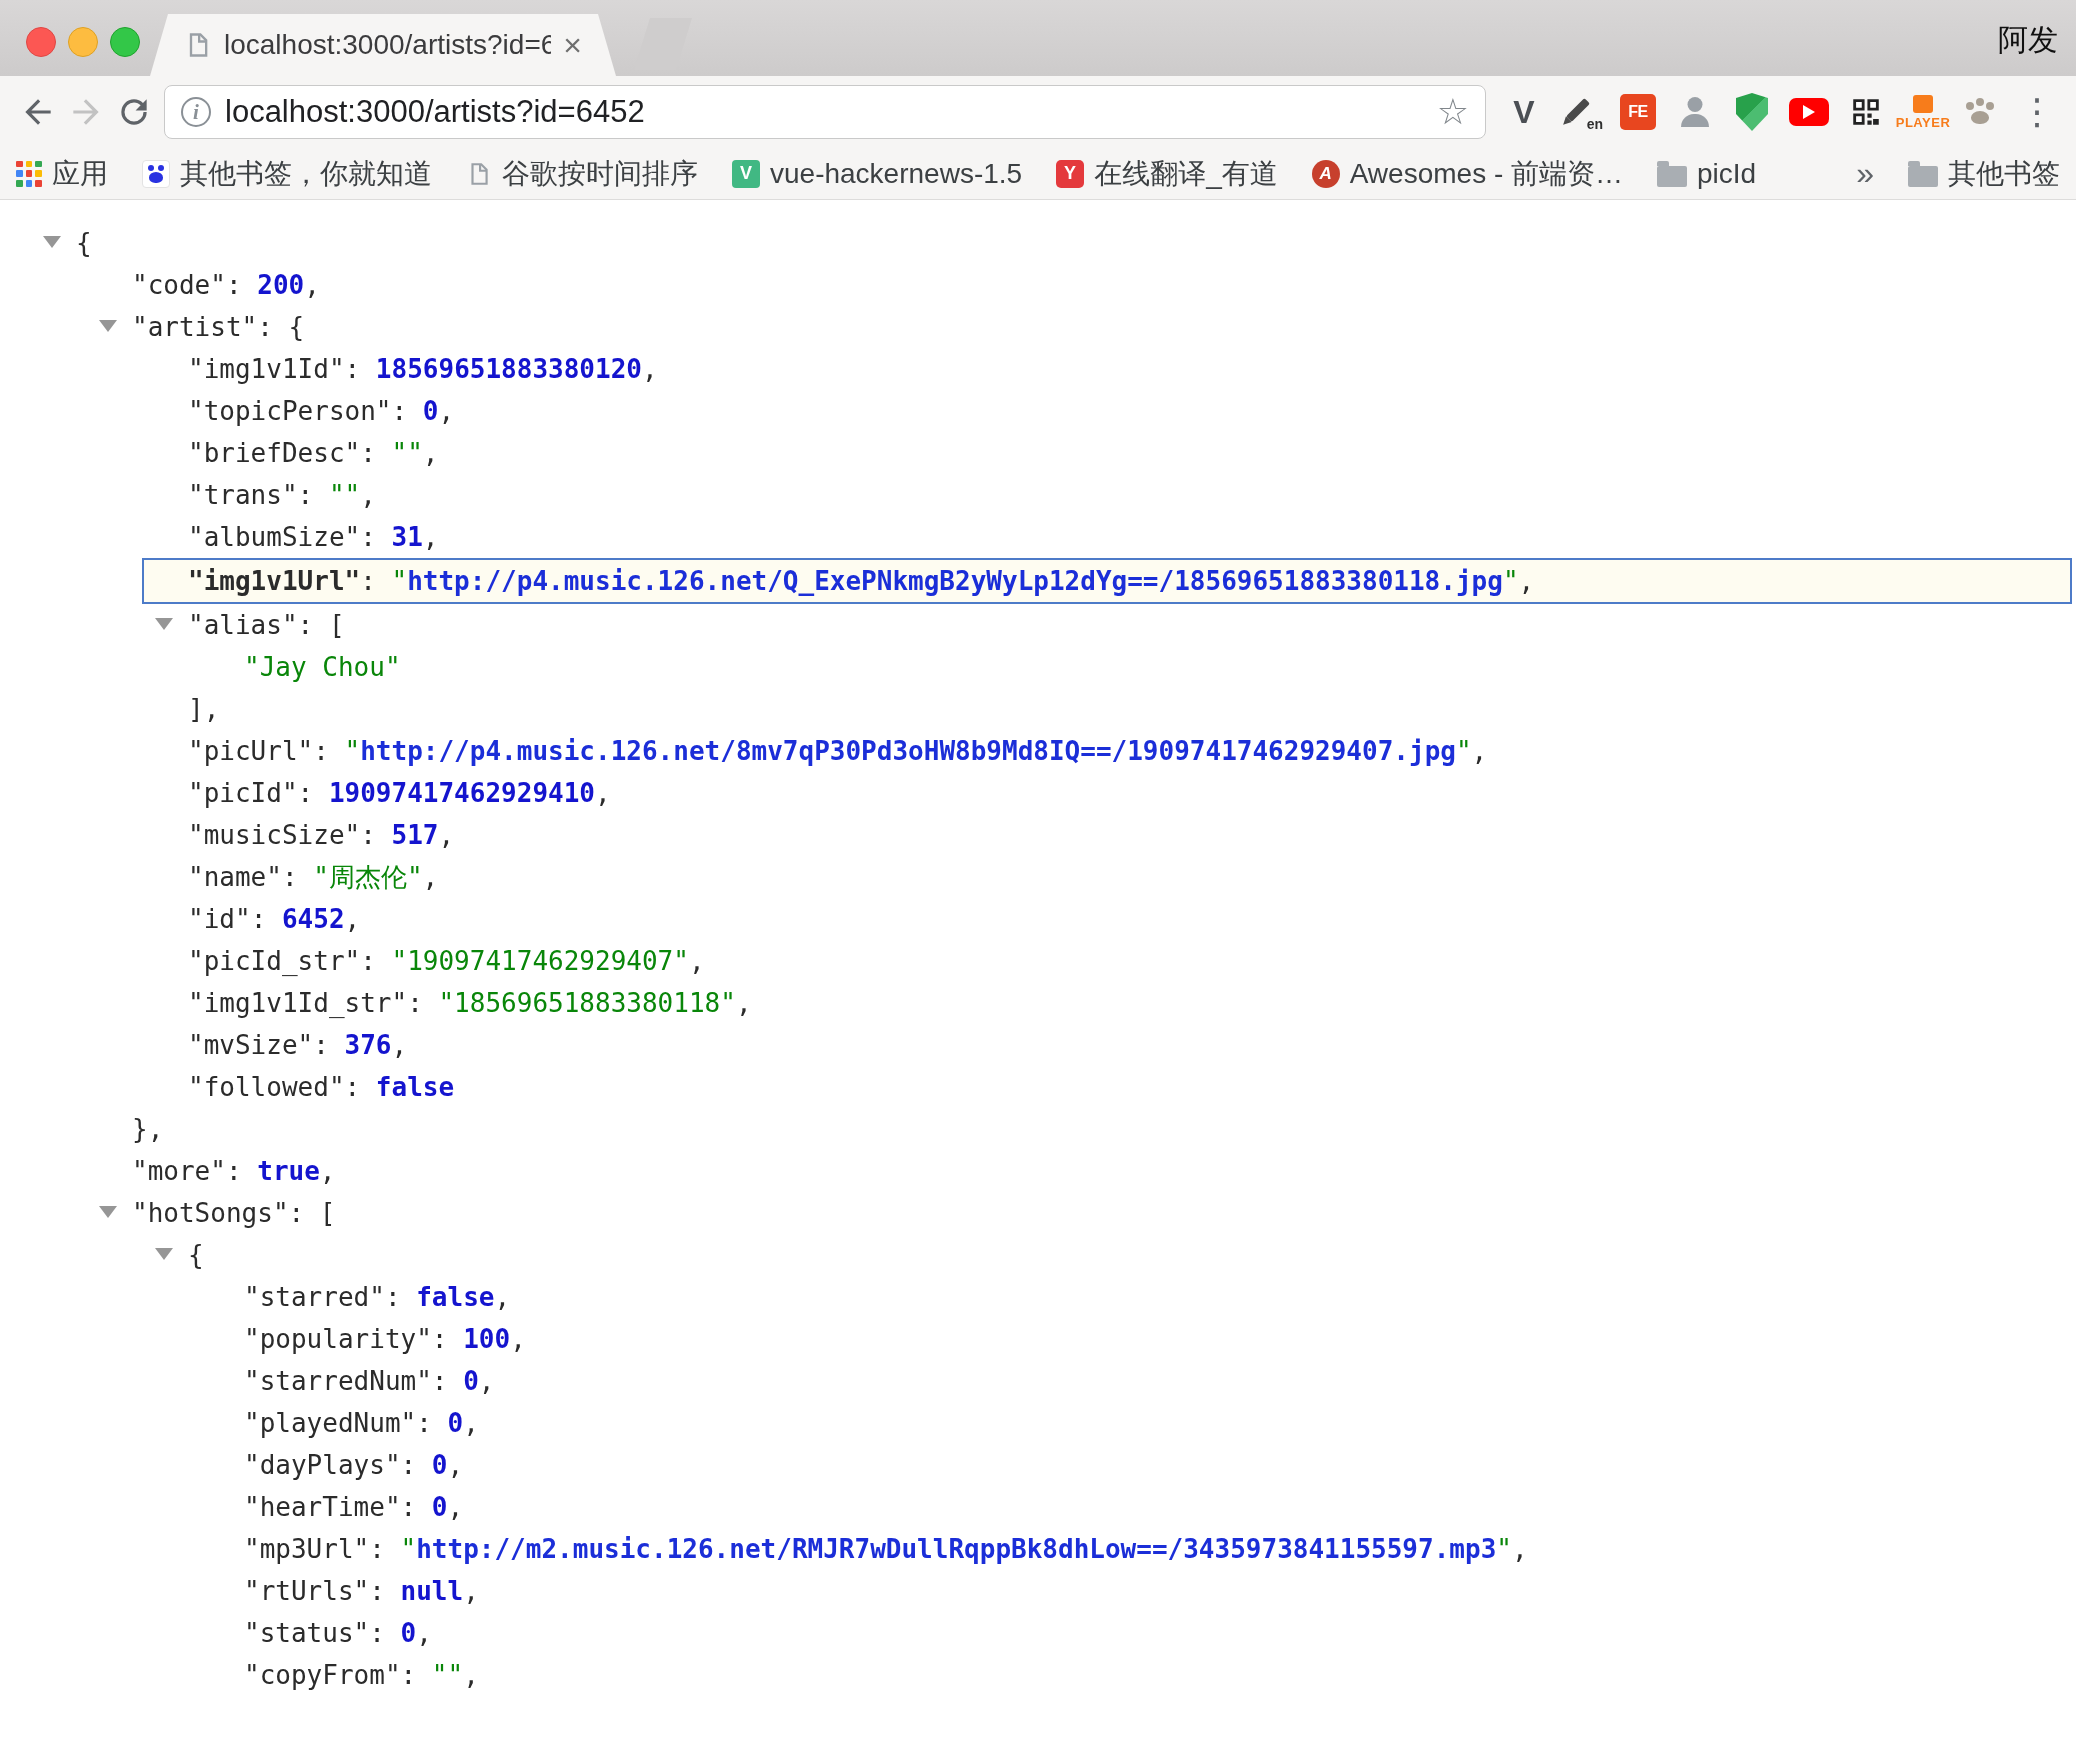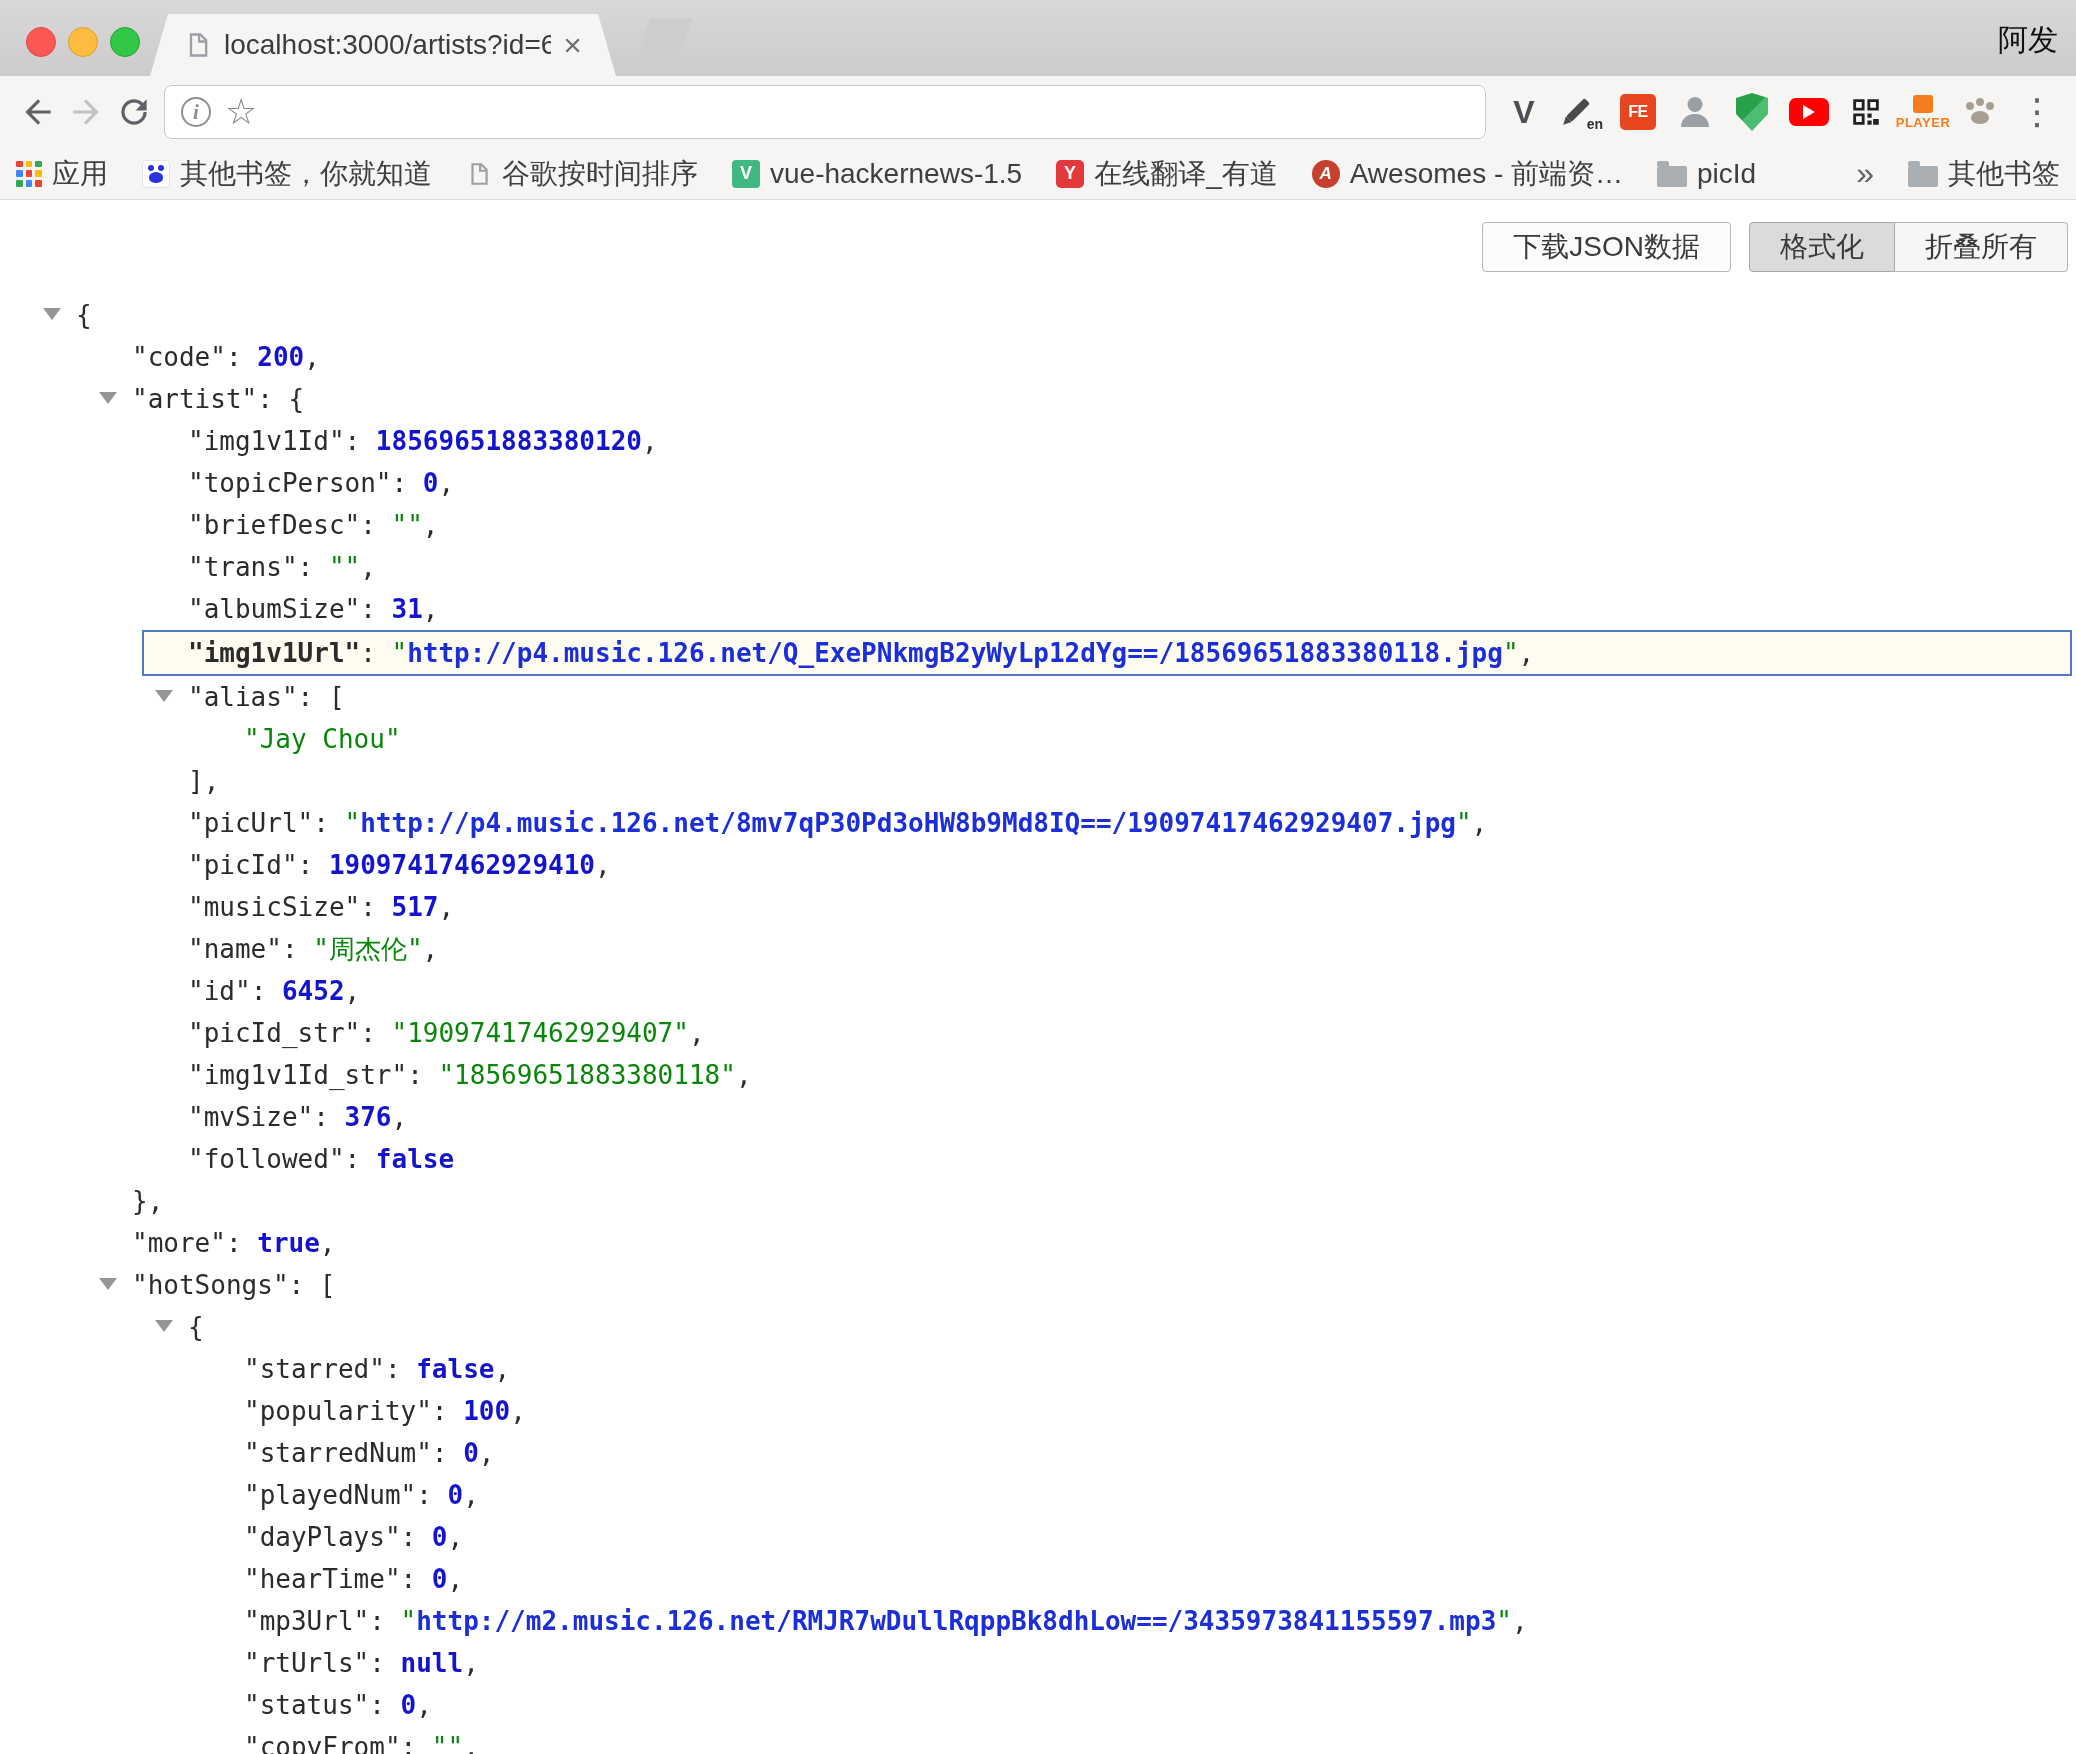--- a/index.html
+++ b/index.html
@@ -148,20 +148,21 @@
         <path fill="#C2C2C2" d="M20 11H7.8l5.6-5.6L12 4l-8 8 8 8 1.4-1.4L7.8 13H20v-2z"></path>
       </svg>
   </button>
   <button class="navbtn">
     <svg viewBox="0 0 24 24">
         <path fill="#5F6368" d="M17.65 6.35A7.95 7.95 0 0 0 12 4a8 8 0 1 0 8 8h-2a6 6 0 1 1-6-6c1.66 0 3.14.69 4.22 1.78L13 11h7V4l-2.35 2.35z"></path>
       </svg>
   </button>
   <div class="urlbar">
     <span class="info-circle">i</span>
+    <span class="url-text">localhost:3000/artists?id=6452</span>
     <span class="star">☆</span>
   </div>
   <div class="ext-icons">
     <button class="ext">
         <span class="icon-v">V</span>
       </button>
     <button class="ext">
         <span class="icon-pen">
           <i class="pen-body"></i>
           <em>en</em>
@@ -246,27 +247,20 @@
     <span>picId</span>
   </div>
   <div class="bm bm-overflow">»</div>
   <div class="bm">
     <span class="icon-folder"></span>
     <span>其他书签</span>
   </div>
 </div>
 
 <div class="content">
-  <div class="controls">
-    <button class="btn">下载JSON数据</button>
-    <div class="btn-group">
-      <button class="btn active">格式化</button>
-      <button class="btn light">折叠所有</button>
-    </div>
-  </div>
   <div class="json-root" id="json-root">
       <div class="jline" style="padding-left: 76px;"><span class="tri" style="left: 43px;"></span><span class="t-pct">{</span></div>
       <div class="jline" style="padding-left: 132px;"><span class="t-key">"code"</span><span class="t-pct">: </span><span class="t-num">200</span><span class="t-pct">,</span></div>
       <div class="jline" style="padding-left: 132px;"><span class="tri" style="left: 99px;"></span><span class="t-key">"artist"</span><span class="t-pct">: {</span></div>
       <div class="jline" style="padding-left: 188px;"><span class="t-key">"img1v1Id"</span><span class="t-pct">: </span><span class="t-num">18569651883380120</span><span class="t-pct">,</span></div>
       <div class="jline" style="padding-left: 188px;"><span class="t-key">"topicPerson"</span><span class="t-pct">: </span><span class="t-num">0</span><span class="t-pct">,</span></div>
       <div class="jline" style="padding-left: 188px;"><span class="t-key">"briefDesc"</span><span class="t-pct">: </span><span class="t-str">""</span><span class="t-pct">,</span></div>
       <div class="jline" style="padding-left: 188px;"><span class="t-key">"trans"</span><span class="t-pct">: </span><span class="t-str">""</span><span class="t-pct">,</span></div>
       <div class="jline" style="padding-left: 188px;"><span class="t-key">"albumSize"</span><span class="t-pct">: </span><span class="t-num">31</span><span class="t-pct">,</span></div>
       <div class="jline hl"><span class="t-keyb">"img1v1Url"</span><span class="t-pct">: </span><span class="t-str">"</span><a class="t-link">http://p4.music.126.net/Q_ExePNkmgB2yWyLp12dYg==/18569651883380118.jpg</a><span class="t-str">"</span><span class="t-pct">,</span></div>

